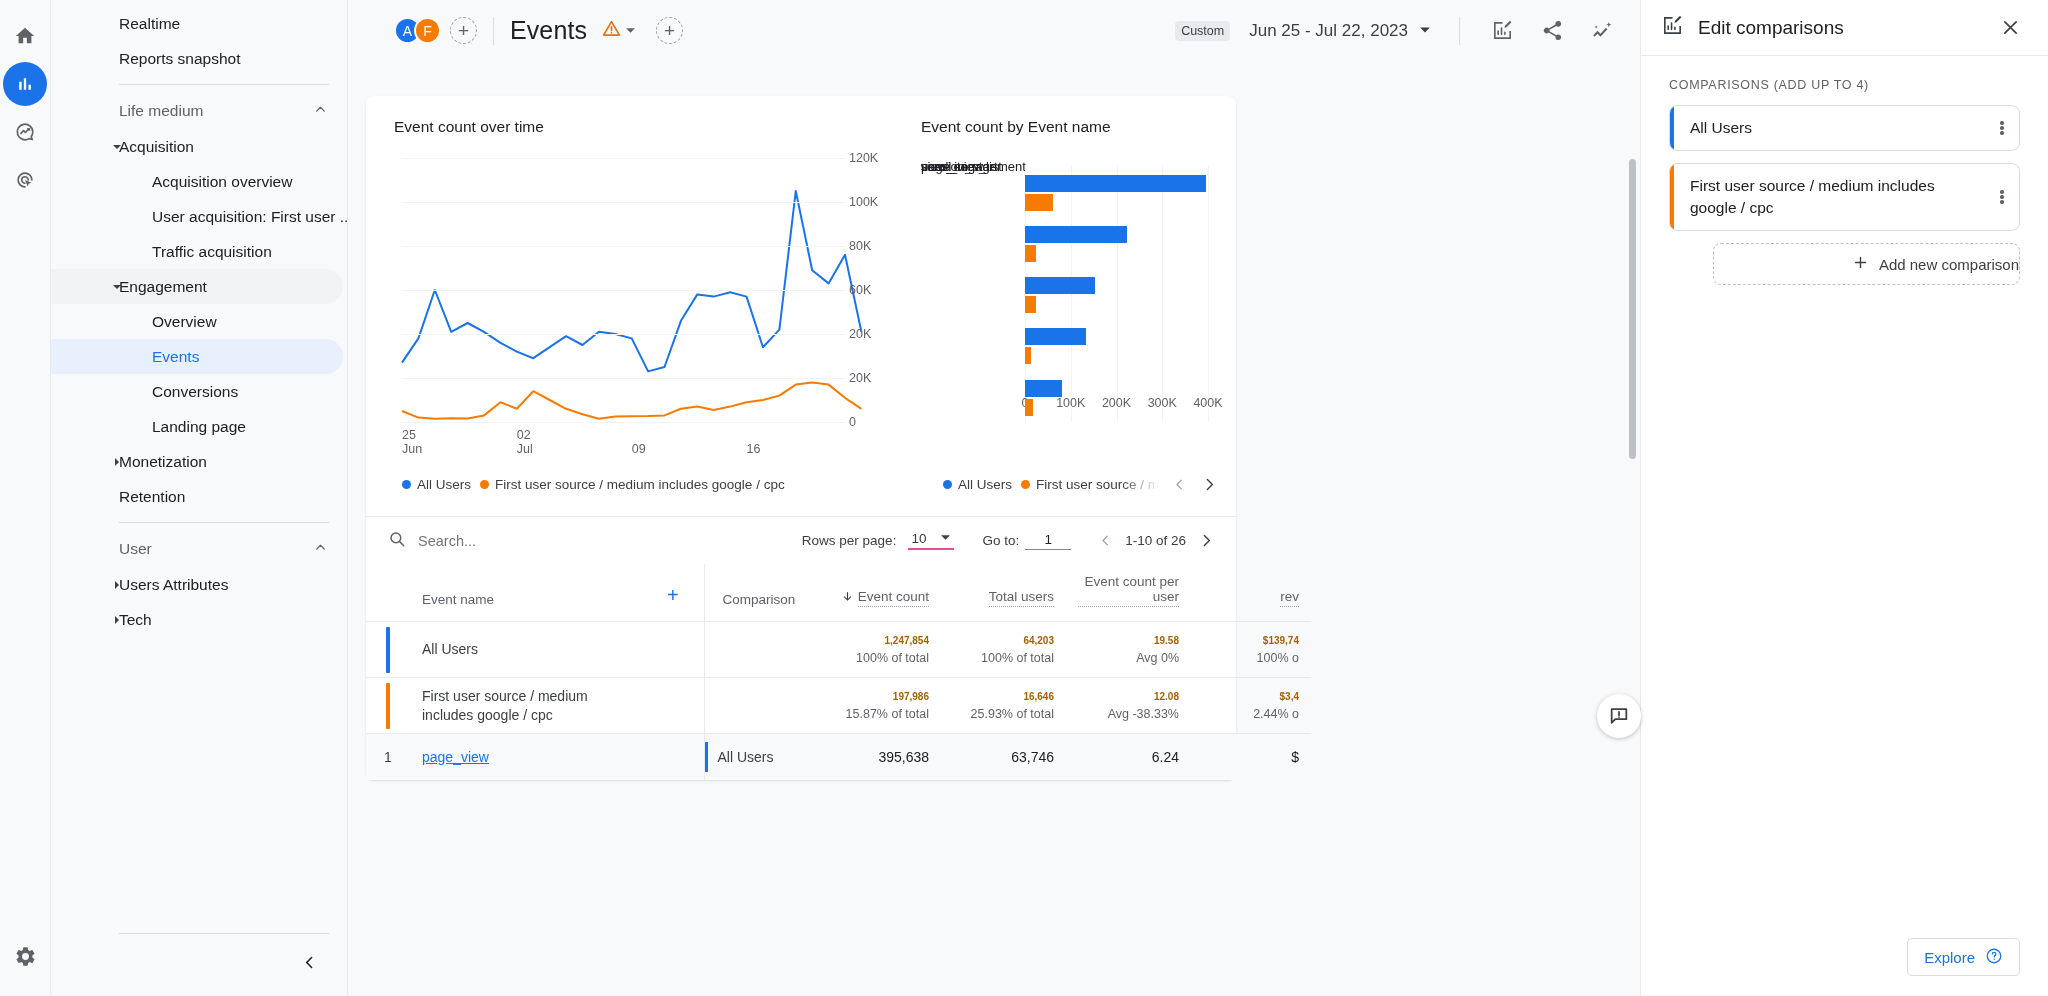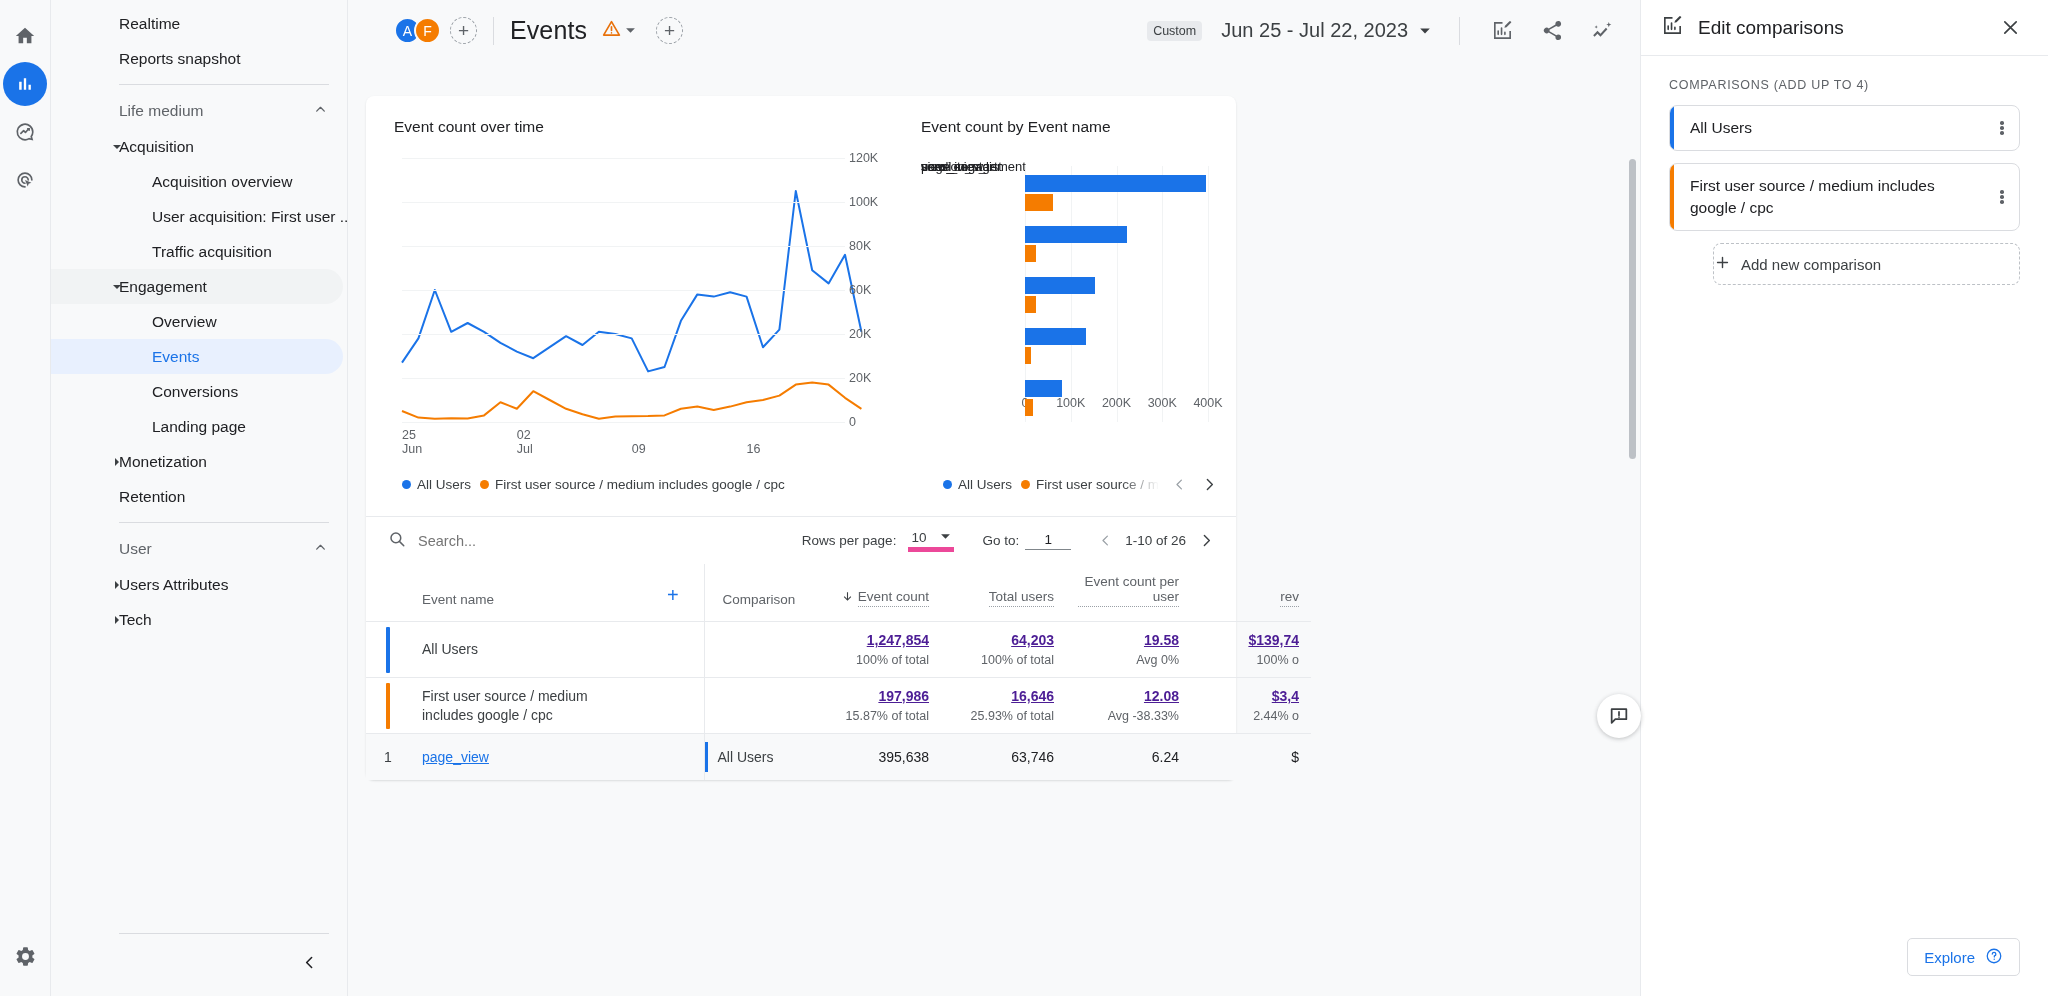--- a/index.html
+++ b/index.html
@@ -87,21 +87,21 @@
   .warn-chip {
     display: flex; align-items: center; gap: 3px; margin-left: 9px;
     padding: 3px 6px 3px 5px; border-radius: 5px; cursor: pointer;
   }
   .topbar-right { margin-left: auto; display: flex; align-items: center; gap: 10px; }
   .custom-chip {
     background: #e8eaed; color: #3c4043; font-size: 12.5px;
     padding: 3px 6px; border-radius: 4px; margin-right: 9px;
   }
   .date-range {
-    font-size: 20px; color: #3c4043; display: flex; align-items: center;
+    font-size: 17px; color: #3c4043; display: flex; align-items: center;
     gap: 11px; cursor: pointer;
   }
   .icon-btn {
     width: 40px; height: 40px; border-radius: 50%; display: flex;
     align-items: center; justify-content: center; cursor: pointer;
   }
 
   
   .scrollwrap { position: absolute; top: 61px; left: 0; right: 0; bottom: 0; overflow: hidden; }
   .card {
@@ -171,21 +171,21 @@
   }
   .search {
     display:flex; align-items:center; gap:12px; color:#5f6368; font-size:14.5px;
   }
   .search-input {
     border:none; outline:none; font-size:14.5px; color:#202124;
     font-family:"Liberation Sans",sans-serif; width:260px; background:transparent;
   }
   .tbl-top-right { margin-left:auto; display:flex; align-items:center; font-size:13.5px; color:#3c4043; gap:6px; }
   .sel-underline {
-    border-bottom:5px solid #ec4899; display:flex; align-items:center;
+    border-bottom:2px solid #ec4899; display:flex; align-items:center;
     gap:14px; padding: 0 3px 2px 3px; cursor:pointer;
   }
   .goto-field {
     border-bottom:1px solid #80868b; width:46px; text-align:center;
     padding-bottom:2px; outline:none; border-top:none;border-left:none;border-right:none;
     font-size:13.5px; color:#202124; font-family:"Liberation Sans",sans-serif;
     background:transparent;
   }
 
   
@@ -203,21 +203,21 @@
   .col-plus { width:62px; }
   .col-cmp { width:112px; }
   .col-n1 { width:125px; }
   .col-n2 { width:125px; }
   .col-n3 { width:125px; }
   .col-n4 { width:120px; }
 
   td { font-size:14px; color:#202124; padding: 0 12px; vertical-align:middle; }
   .tot-row td { height:56px; border-bottom:1px solid #e8eaed; }
   .num { text-align:right; }
-  .num .big { font-size:14px; color:#4c1d95; font-weight:bold;text-decoration:underline; }
+  .num .big { font-size:10px; color:#a16207; font-weight:bold; }
   .num .sub { font-size:12.5px; color:#5f6368; margin-top:5px; }
   .rowbar { width:4px; height:46px; border-radius:1px; }
   .rowbar.blue { background:#1a73e8; }
   .rowbar.orange { background:#f57c00; }
   .cell-bar { padding:0; width:44px; }
   .cell-bar > div { display:flex; justify-content:center; }
   .dim-label { color:#3c4043; font-size:14px; line-height:19px; }
   .data-row td { height:46px; background:#f8f9fa; }
   .link { color:#1a73e8; text-decoration:underline; cursor:pointer; }
   .cmp-cell { display:flex; align-items:center; gap:10px; font-size:14px; color:#3c4043; }
@@ -250,21 +250,21 @@
     cursor:pointer; background:#fff;
   }
   .cmp-stripe { width:4px; align-self:stretch; flex:0 0 4px; }
   .cmp-stripe.blue { background:#1a73e8; }
   .cmp-stripe.orange { background:#f57c00; }
   .cmp-text { flex:1; font-size:15.5px; color:#202124; padding:11px 10px 11px 16px; line-height:22px; }
   .kebab { width:34px; display:flex; align-items:center; justify-content:center; cursor:pointer; }
   .kebab i { display:block; width:3.5px; height:3.5px; border-radius:50%; background:#5f6368; margin:1.6px 0; }
   .add-cmp {
     border:1px dashed #bdc1c6; border-radius:8px; height:42px;
-    display:flex; align-items:center; justify-content:flex-start; gap:10px;
+    display:flex; align-items:center; justify-content:flex-end; gap:10px;
     font-size:15px; color:#3c4043; cursor:pointer;margin-left:44px;
   }
   .explore-btn {
     position:absolute; right: 28px; bottom: 20px;
     border:1px solid #dadce0; border-radius:5px; height:38px;
     display:flex; align-items:center; gap:10px; padding: 0 16px;
     color:#1a73e8; font-size:15px; cursor:pointer; background:#fff;
   }
   .fab {
     position:absolute; left: -44px; bottom: 258px;

